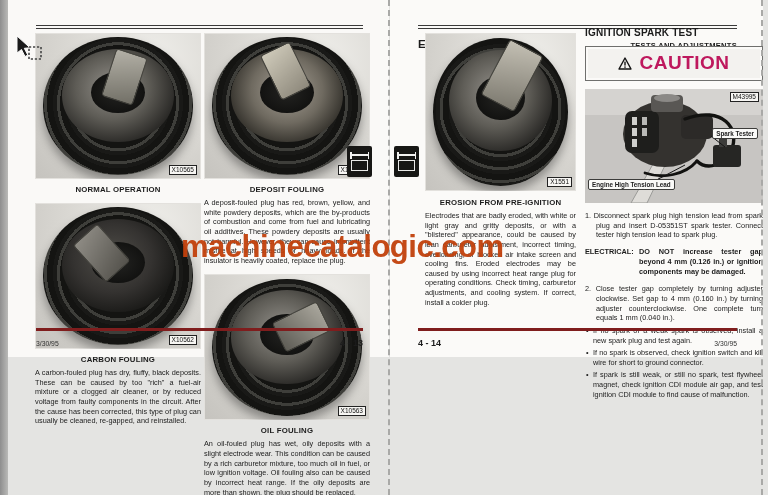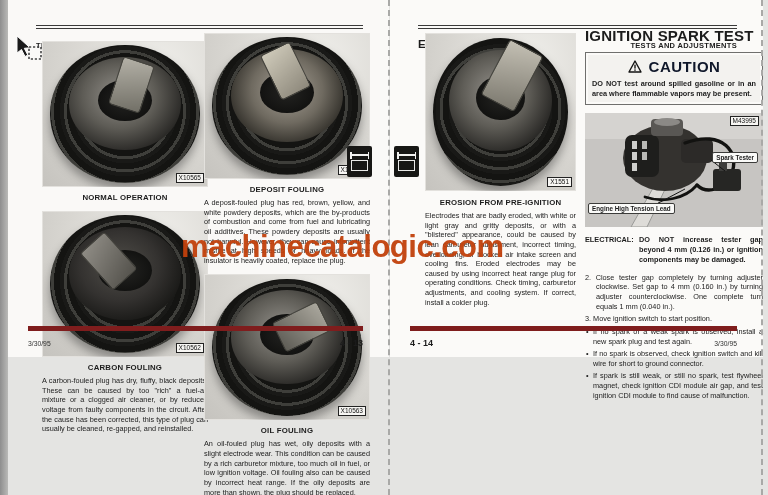--- a/index.html
+++ b/index.html
@@ -24,21 +24,21 @@
   .hdr-big   { font-size:11.5px; font-weight:bold; letter-spacing:.3px;margin-top:28px; }
   .dbl-rule { position:absolute; left:28px; right:26px; top:25px; height:4px;
     border-top:1.7px solid #3a3a3a; border-bottom:1px solid #3a3a3a; }
 
   
   .sec-title { font-size:7.8px; font-weight:bold; text-align:center; letter-spacing:.2px; margin-top:7px; }
   .body-text { font-size:7.3px; line-height:1.32; text-align:justify; margin-top:4px; color:#222; }
 
   
   .col { position:absolute; top:33px; width:166px; }
-  .col--a { left:34px;margin-top:8px; } .col--b { left:196px; }
+  .col--a { left:27px; } .col--b { left:196px; }
   .col .figure + .sec-title { margin-top:6px; }
   .figure { position:relative; width:166px; height:146px; overflow:hidden;
     background:radial-gradient(ellipse at 70% 18%, #efeeea 0%, #d8d6d1 55%, #c5c3be 100%);
     box-shadow:0 0 0 1px #e3e1dd inset; }
   .figure--second { margin-top:9px; }
 
   
   .pr { position:absolute; left:5%; top:3%; width:90%; height:94%; border-radius:50%;
     background:repeating-radial-gradient(circle at 50% 48%, #141412 0 6px, #3e3e3a 6px 9px, #191917 9px 13px);
     box-shadow:0 6px 10px rgba(0,0,0,.35); }
@@ -56,46 +56,46 @@
   .figure--erosion .pe { width:25%; height:40%; transform:rotate(28deg); left:45%; top:7%;
     background:linear-gradient(160deg,#c4c0b4,#7b786e); }
 
   .figlabel { position:absolute; right:4px; bottom:4px; font-size:6.5px; line-height:8px;
     background:#f7f6f3; border:1px solid #222; padding:0 2px; color:#111; z-index:3; }
 
   
   .r-leftcol { position:absolute; left:35px; top:33px; width:151px; }
   .r-leftcol .figure { width:151px; height:158px; }
   .r-rightcol { position:absolute; left:195px; top:27px; width:178px; }
-  .ist-title { font-size:15px; font-weight:bold; letter-spacing:.2px; }
+  .ist-title { font-size:10px; font-weight:bold; letter-spacing:.2px; }
 
   .caution-box { margin-top:8px; border:1px solid #6f6f6d; background:#f3f2ef; padding:5px 6px 6px;
     box-shadow:0 0 0 2px #fbfaf8 inset; }
   .caution-head { display:flex; justify-content:center; align-items:center; gap:7px; }
-  .caution-word { font-size:15px; font-weight:bold; letter-spacing:.5px; color:#0f172a; }
+  .caution-word { font-size:19px; font-weight:bold; letter-spacing:.5px; color:#be185d; }
   .caution-body { font-size:7.3px; font-weight:bold; line-height:1.32; text-align:justify; margin-top:4px; }
 
   .engine-fig { position:relative; margin-top:8px; width:178px; height:114px; overflow:hidden;
     background:linear-gradient(180deg,#d3d1ce,#bcbab7); }
   .callout { position:absolute; font-size:6.3px; font-weight:bold; background:#fafaf8;
     border:1px solid #3c3c3a; border-radius:2px; padding:1px 3px; white-space:nowrap; z-index:3; }
   .callout--tester { top:39px; right:5px; }
   .callout--lead { bottom:13px; left:3px; }
 
   .steps { margin-top:8px; }
   .step { font-size:7.3px; line-height:1.32; text-align:justify; padding-left:11px; text-indent:-11px; margin-bottom:3px; }
   .important { display:flex; margin:7px 0 8px; }
   .imp-label { font-size:7.3px; font-weight:bold; width:46px; flex:none; }
   .imp-body { font-size:7.3px; font-weight:bold; line-height:1.35; flex:1; padding-left:8px; text-align:justify; }
   .results-label { font-size:7.5px; font-weight:bold; margin-top:10px; }
   .result { position:relative; font-size:7.3px; line-height:1.32; text-align:justify; padding-left:8px; margin-top:3px; }
   .result::before { content:"•"; position:absolute; left:1px; top:0; }
 
   
-  .page-footer { position:absolute; left:20px; right:26px; bottom:9px; border-top:5px solid #7f1d1d;
+  .page-footer { position:absolute; left:28px; right:26px; bottom:9px; border-top:3px solid #7f1d1d;
     padding-top:7px; display:flex; justify-content:space-between; align-items:baseline; }
   .foot-date { font-size:6.8px; color:#333; }
   .foot-num  { font-size:9px; font-weight:bold; }
 
   
   .watermark { position:absolute; left:181px; top:229px; z-index:50; font-size:31px; font-weight:bold;
     letter-spacing:-.5px; color:#c2410c; opacity:.95; pointer-events:none; }
 
   
   .regmark { position:absolute; top:146px; width:25px; height:31px; background:#171715; border-radius:2px; z-index:6; }
@@ -194,21 +194,20 @@
 
     <div class="caution-box">
       <div class="caution-head">
         <svg class="safety-icon" width="14" height="13" viewBox="0 0 14 13">
           <path d="M7 1 L13 12 L1 12 Z" fill="none" stroke="#141414" stroke-width="1.4" stroke-linejoin="round"></path>
           <rect x="6.3" y="4.6" width="1.4" height="4" fill="#141414"></rect>
           <rect x="6.3" y="9.4" width="1.4" height="1.4" fill="#141414"></rect>
         </svg>
         <span class="caution-word">CAUTION</span>
       </div>
-      <p class="caution-body">DO NOT test around spilled gasoline or in an area where flammable vapors may be present.</p>
     </div>
 
     <div class="engine-fig">
       <svg width="178" height="114" viewBox="0 0 178 114">
         <rect x="0" y="0" width="178" height="114" fill="#c7c5c2"></rect>
         <rect x="0" y="0" width="178" height="26" fill="#d5d3d0"></rect>
         <polygon points="72,68 84,68 62,114 46,114" fill="#dedcd8" stroke="#9a9a97" stroke-width="1"></polygon>
         <ellipse cx="80" cy="45" rx="42" ry="33" fill="#34322f"></ellipse>
         <rect x="40" y="22" width="34" height="42" rx="7" fill="#1e1e1c"></rect>
         <rect x="47" y="28" width="5" height="8" fill="#cfcfcc"></rect>
@@ -225,26 +224,26 @@
         <rect x="134" y="50" width="8" height="8" fill="#3c3c3a"></rect>
         <line x1="126" y1="47" x2="140" y2="58" stroke="#141414" stroke-width="1"></line>
         <line x1="62" y1="96" x2="100" y2="76" stroke="#141414" stroke-width="1"></line>
       </svg>
       <span class="figlabel" style="top:3px; right:4px; bottom:auto;">M43995</span>
       <span class="callout callout--tester">Spark Tester</span>
       <span class="callout callout--lead">Engine High Tension Lead</span>
     </div>
 
     <div class="steps">
+      <p class="step">1. Disconnect spark plug high tension lead from spark plug and insert D-05351ST spark tester. Connect tester high tension lead to spark plug.</p>
       <div class="important">
         <span class="imp-label">ELECTRICAL:</span>
         <span class="imp-body">DO NOT increase tester gap beyond 4 mm (0.126 in.) or ignition components may be damaged.</span>
       </div>
       <p class="step">2. Close tester gap completely by turning adjuster clockwise. Set gap to 4 mm (0.160 in.) by turning adjuster counterclockwise. One complete turn equals 1 mm (0.040 in.).</p>
-      <p class="step">3. Move ignition switch to start position.</p>
     </div>
 
     <p class="result">If no spark or a weak spark is observed, install a new spark plug and test again.</p>
     <p class="result">If no spark is observed, check ignition switch and kill wire for short to ground connector.</p>
     <p class="result">If spark is still weak, or still no spark, test flywheel magnet, check ignition CDI module air gap, and test ignition CDI module to find cause of malfunction.</p>
   </div>
 
   <div class="page-footer">
     <span class="foot-num">4 - 14</span>
     <span class="foot-date">3/30/95</span>

